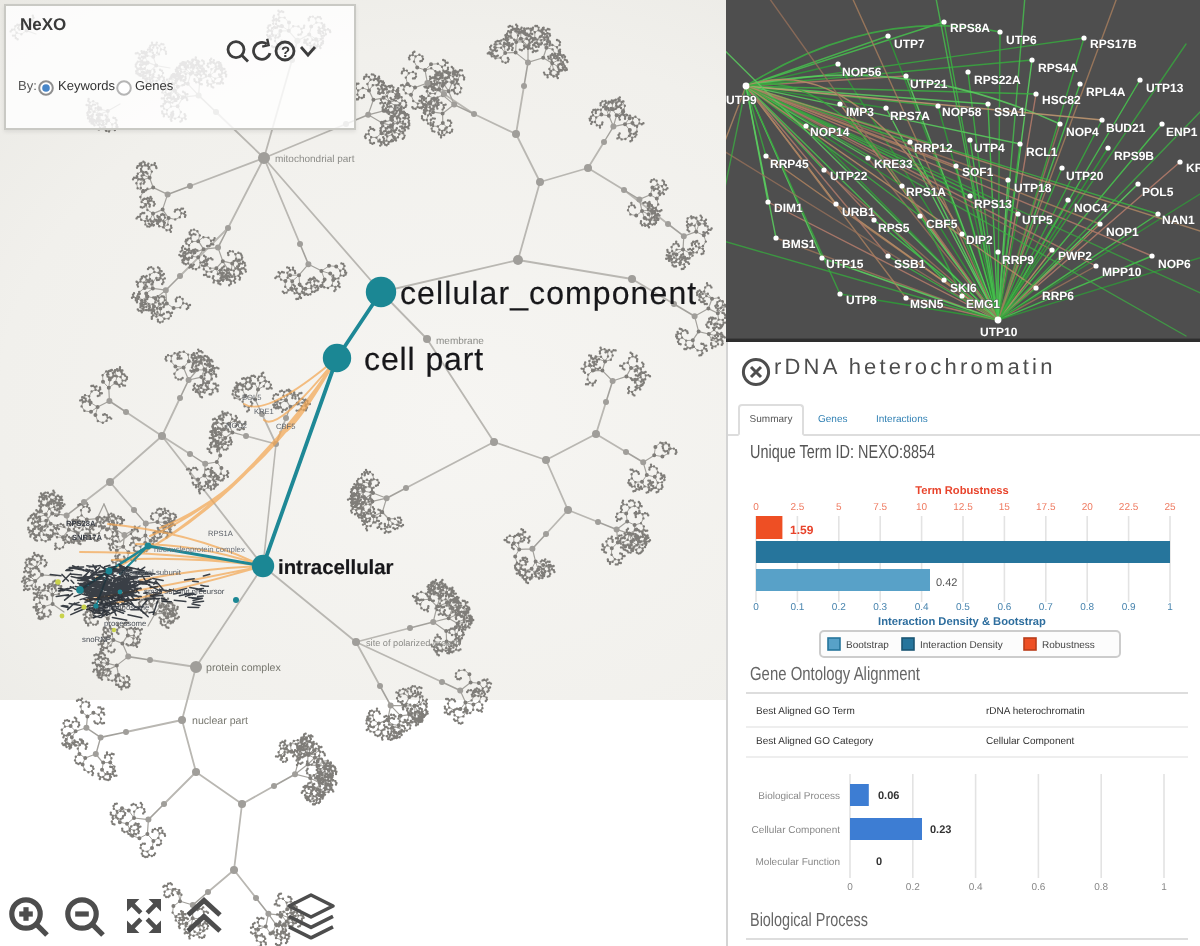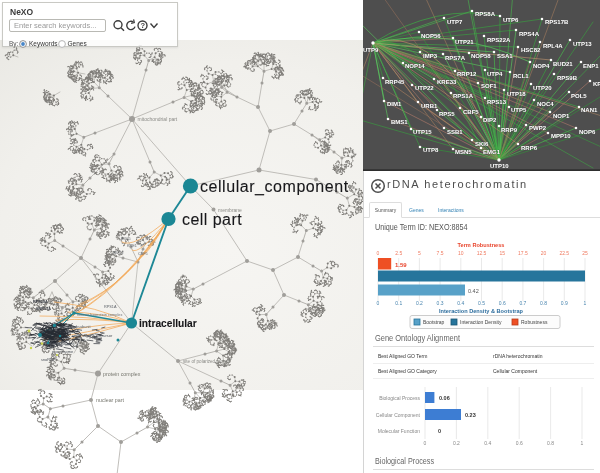--- a/index.html
+++ b/index.html
@@ -1,18 +1,18 @@
 <!DOCTYPE html>
 <html><head><meta charset="utf-8">
 <style>
 *{margin:0;padding:0;box-sizing:border-box}
 html,body{width:600px;height:473px;overflow:hidden;font-family:"Liberation Sans",sans-serif}
 #canvas{position:absolute;left:0;top:0;width:600px;height:350px;
- background:radial-gradient(ellipse 420px 340px at 230px 210px,#f6f5f2 0%,#f1f0ec 55%,#e9e8e3 85%,#e2e1dc 100%);margin-top:40px;}
-#search{position:absolute;left:2px;top:2px;width:176px;height:45px;background:rgba(255,255,255,0.82);
+ background:radial-gradient(ellipse 420px 340px at 230px 210px,#f6f5f2 0%,#f1f0ec 55%,#e9e8e3 85%,#e2e1dc 100%);}
+#search{position:absolute;left:2px;top:2px;width:176px;height:63px;background:rgba(255,255,255,0.82);
  border:1px solid #c9c9c4;box-shadow:0 1px 2px rgba(0,0,0,0.08)}
 #darkp{position:absolute;left:363px;top:0;width:237px;height:171px;background:#4e4e4e;overflow:hidden}
 #details{position:absolute;left:363px;top:171px;width:277px;height:302px;background:#fff;border-left:1px solid #d4d4d4;overflow:hidden}
 .hdr{position:absolute;color:#666;font-size:9.5px;white-space:nowrap}
 .rule{position:absolute;height:1px;background:#ddd}
 </style></head>
 <body>
 <div id="canvas">
 <svg width="600" height="473" viewBox="0 0 600 473">
 <g stroke-linecap="round">
@@ -112,22 +112,20 @@
   <path d="M155.5 3.5 L166.5 9 L155.5 14.5 L144.5 9 Z"></path>
   <path d="M144.5 14.2 L155.5 19.7 L166.5 14.2"></path>
   <path d="M144.5 19.4 L155.5 24.9 L166.5 19.4"></path>
  </g>
 </svg>
 
 </div>
 
 <div id="search">
   <div style="position:absolute;left:7px;top:4px;font-size:8.5px;font-weight:bold;color:#3a3a3a">NeXO</div>
-  <div style="position:absolute;left:6px;top:16px;width:97px;height:13px;background:#fff;border:1px solid #b9b9b4;border-radius:2px;
-      font-size:7.5px;color:#9a9a9a;line-height:12px;padding-left:4px">Enter search keywords...</div>
   <svg width="70" height="16" viewBox="0 0 70 16" style="position:absolute;left:107px;top:15px">
     <g stroke="#3d3d3d" stroke-width="1.4" fill="none">
       <circle cx="8" cy="6.8" r="4"></circle>
         <line x1="11" y1="9.8" x2="14" y2="12.8"></line>
       <path d="M23.4 4 a4.2 4.2 0 1 0 1.6 4.6"></path>
       <path d="M23.6 1.4 l0.7 3.2 l-3.2 0.7" stroke-width="1.2"></path>
       <circle cx="32.5" cy="7.5" r="4.5"></circle>
     </g>
     <text x="30.5" y="10.3" font-size="7.5" fill="#3d3d3d" font-weight="bold">?</text>
     <path d="M40.5 5.5 l3.5 4 l3.5 -4" stroke="#3d3d3d" stroke-width="1.4" fill="none"></path>

